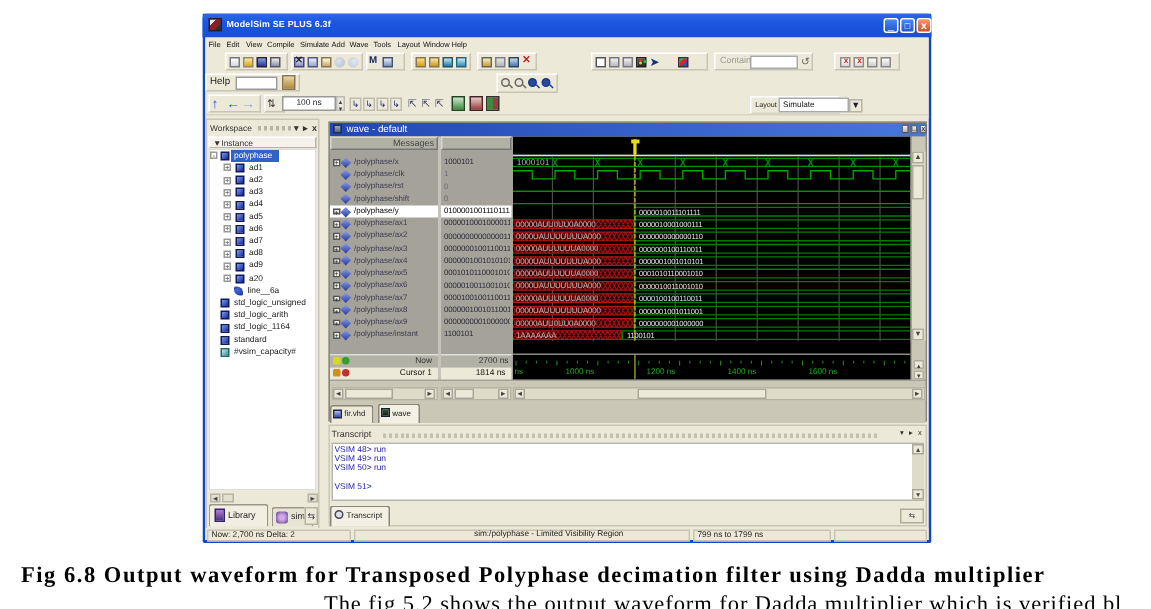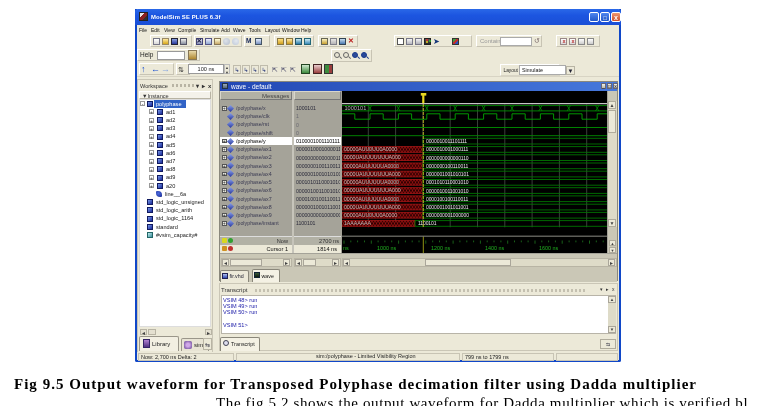--- a/index.html
+++ b/index.html
@@ -482,13 +482,13 @@
     <div class="a" style="left:223px;top:340px;width:6px;height:6px;border:1px solid #445;border-radius:50%;background:#dde;"></div>
     <div class="a" style="left:231px;top:340px;width:30px;height:8px;font-size:5.4px;color:#222;line-height:8px;">Transcript</div>
     <div class="a" style="left:600px;top:339px;width:16px;height:10px;background:#ece9d8;border:1px solid #b0ac9c;font-size:5px;color:#334;line-height:9px;text-align:center;">⇆</div>
     <div class="a" style="left:137px;top:352px;width:482px;height:8px;background:#ece9d8;"></div>
     <div class="a" style="left:138px;top:352.5px;width:96px;height:8px;background:#ece9d8;border:1px solid #c8c4b4;font-size:5.5px;color:#222;line-height:7px;padding-left:2px;">Now: 2,700 ns  Delta: 2</div>
     <div class="a" style="left:236px;top:352.5px;width:224px;height:8px;background:#ece9d8;border:1px solid #c8c4b4;"></div>
     <div class="a" style="left:316px;top:353px;width:200px;height:7px;font-size:5.5px;color:#222;line-height:7px;">sim:/polyphase - Limited Visibility Region</div>
     <div class="a" style="left:462px;top:352.5px;width:92px;height:8px;background:#ece9d8;border:1px solid #c8c4b4;font-size:5.5px;color:#222;line-height:7px;padding-left:2px;">799 ns to 1799 ns</div>
     <div class="a" style="left:556px;top:352.5px;width:62px;height:8px;background:#ece9d8;border:1px solid #c8c4b4;"></div>
   </div>
-<div class="a" style="left:14px;top:376px;width:740px;height:16px;font-family:'Liberation Serif',serif;font-size:15px;font-weight:bold;color:#000;letter-spacing:1.02px;white-space:nowrap;">Fig 9.5 Output waveform for Transposed Polyphase decimation filter using Dadda multiplier</div>
+<div class="a" style="left:14px;top:376px;width:740px;height:16px;font-family:'Liberation Serif',serif;font-size:15px;font-weight:bold;color:#000;letter-spacing:1.02px;white-space:nowrap;">Fig 6.8 Output waveform for Transposed Polyphase decimation filter using Dadda multiplier</div>
 <div class="a" style="left:216px;top:395px;width:551px;height:14px;font-family:'Liberation Serif',serif;font-size:15px;color:#000;letter-spacing:0.62px;white-space:nowrap;">The fig 5.2 shows the output waveform for Dadda multiplier which is verified bl</div>
 </body></html>

